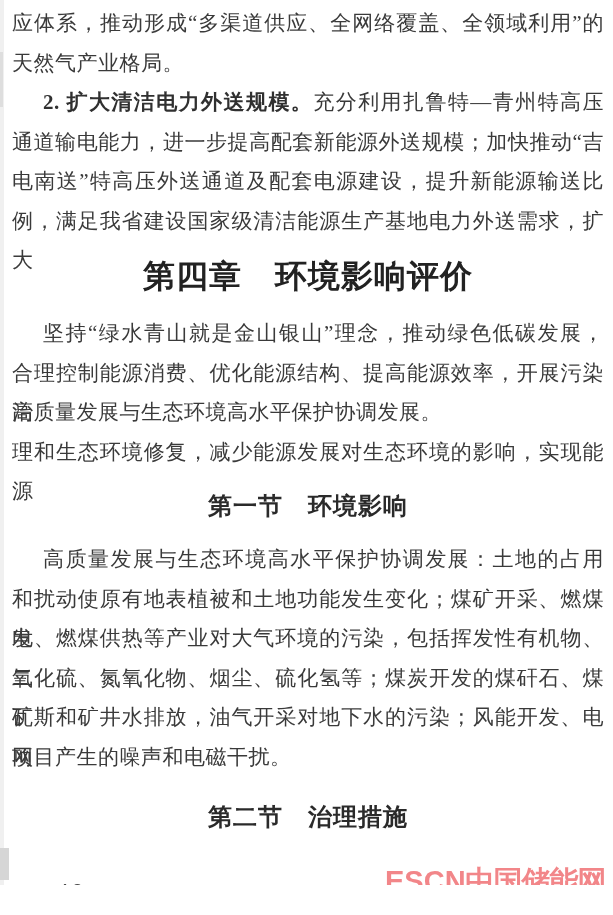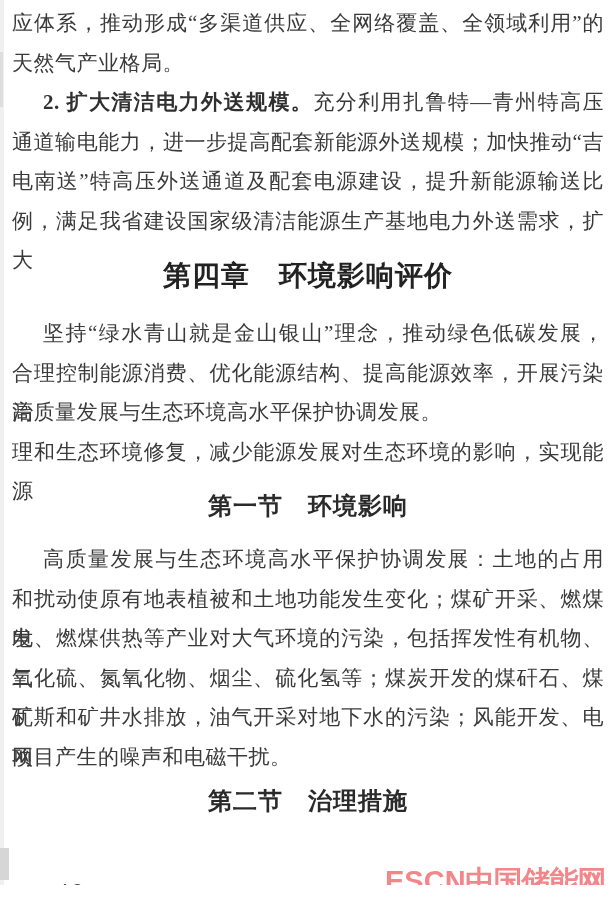--- a/index.html
+++ b/index.html
@@ -39,39 +39,39 @@
     text-justify: inter-character;
   }
   .ind { text-indent: 31px; }
   .lead-b { font-weight: bold; color: #303030; }
 
   .h-chapter {
     margin-top: 15px;
     height: 40px;
     line-height: 40px;
     text-align: center;
-    font-size: 28px;
+    font-size: 32px;
     font-weight: bold;
     color: #222222;
     letter-spacing: 1px;
     font-family: "Liberation Serif", "DejaVu Serif", serif;
   }
   .h-section {
     height: 40px;
     line-height: 40px;
     text-align: center;
     font-size: 24px;
     font-weight: bold;
     color: #2a2a2a;
     letter-spacing: 1px;
     font-family: "Liberation Sans", "DejaVu Sans", sans-serif;
   }
   .mt18 { margin-top: 18px; }
   .mt14 { margin-top: 14px; text-align: center; }
-  .mt16 { margin-top: 4px; }
+  .mt16 { margin-top: 20px; }
 
   .page-num {
     position: absolute;
     left: 26px;
     top: 880px;
     font-size: 20px;
     letter-spacing: 3px;
     color: #4a4a4a;
     font-family: Liberation Sans, sans-serif;
     white-space: nowrap;

